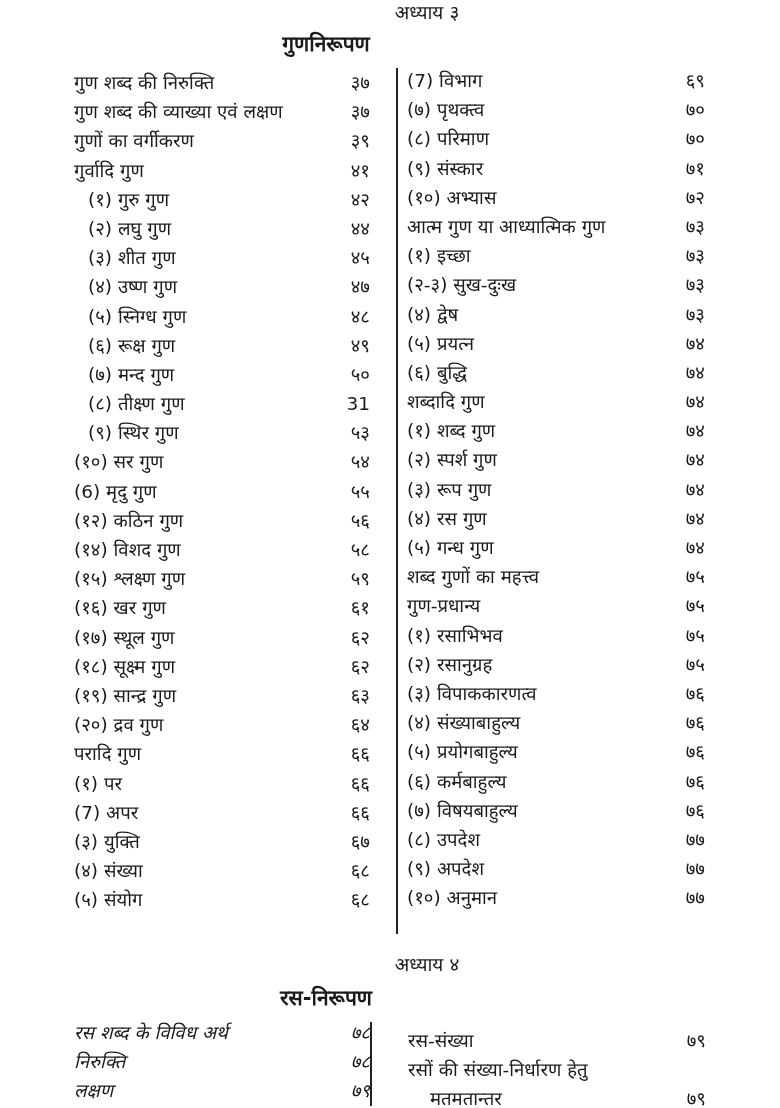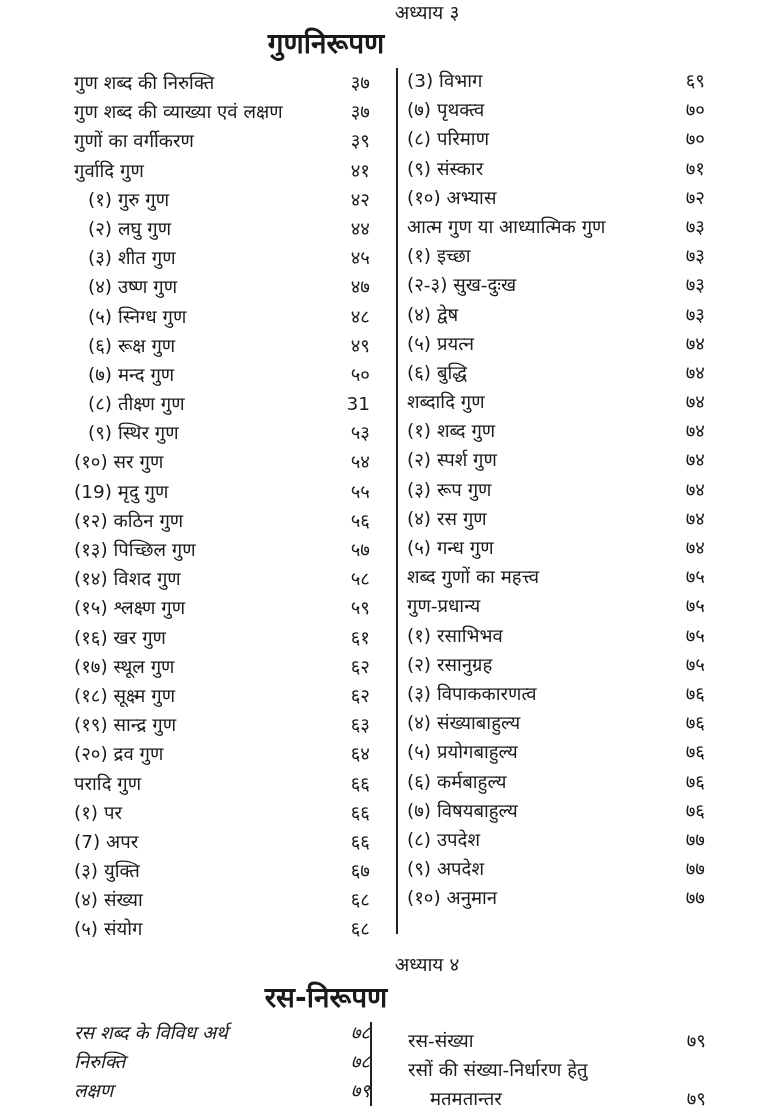--- a/index.html
+++ b/index.html
@@ -7,21 +7,21 @@
     width: 780px; height: 1108px; position: relative; overflow: hidden;
     font-family: "DejaVu Sans", "Liberation Sans", sans-serif;
     color: #1a1a1a;
   }
   .chapter-label {
     position: absolute; left: 0; width: 780px; text-align: center;
     font-size: 19px; line-height: 24px; margin-left: 37px;
   }
   .chapter-title {
     position: absolute; left: 0; width: 652px; text-align: center;
-    font-size: 28px; font-weight: bold; line-height: 28px;
+    font-size: 21px; font-weight: bold; line-height: 28px;
   }
   .col { position: absolute; }
   .row {
     position: relative; height: 29.2px; line-height: 29.2px;
     font-size: 18.5px; white-space: nowrap;
   }
   .row .txt { position: absolute; left: 0; }
   .row .pg { position: absolute; right: 0; }
   .row.ind1 .txt { left: 14px; text-align: right; }
   .row.ind2 .txt { left: 22px; }
@@ -84,30 +84,26 @@
     </div>
     <div class="row ind1">
       <span class="txt">(९) स्थिर गुण</span>
       <span class="pg">५३</span>
     </div>
     <div class="row">
       <span class="txt">(१०) सर गुण</span>
       <span class="pg">५४</span>
     </div>
     <div class="row">
-      <span class="txt">(19) मृदु गुण</span>
+      <span class="txt">(6) मृदु गुण</span>
       <span class="pg">५५</span>
     </div>
     <div class="row">
       <span class="txt">(१२) कठिन गुण</span>
       <span class="pg">५६</span>
-    </div>
-    <div class="row">
-      <span class="txt">(१३) पिच्छिल गुण</span>
-      <span class="pg">५७</span>
     </div>
     <div class="row">
       <span class="txt">(१४) विशद गुण</span>
       <span class="pg">५८</span>
     </div>
     <div class="row">
       <span class="txt">(१५) श्लक्ष्ण गुण</span>
       <span class="pg">५९</span>
     </div>
     <div class="row">
@@ -151,21 +147,21 @@
       <span class="pg">६८</span>
     </div>
     <div class="row">
       <span class="txt">(५) संयोग</span>
       <span class="pg">६८</span>
     </div>
   </div>
 <div class="divider" style="left:396px; top:68px; height:866px;"></div>
 <div class="col" id="c3r" style="left:407px; top:66px; width:298px;">
     <div class="row">
-      <span class="txt">(3) विभाग</span>
+      <span class="txt">(7) विभाग</span>
       <span class="pg">६९</span>
     </div>
     <div class="row">
       <span class="txt">(७) पृथक्त्व</span>
       <span class="pg">७०</span>
     </div>
     <div class="row">
       <span class="txt">(८) परिमाण</span>
       <span class="pg">७०</span>
     </div>

